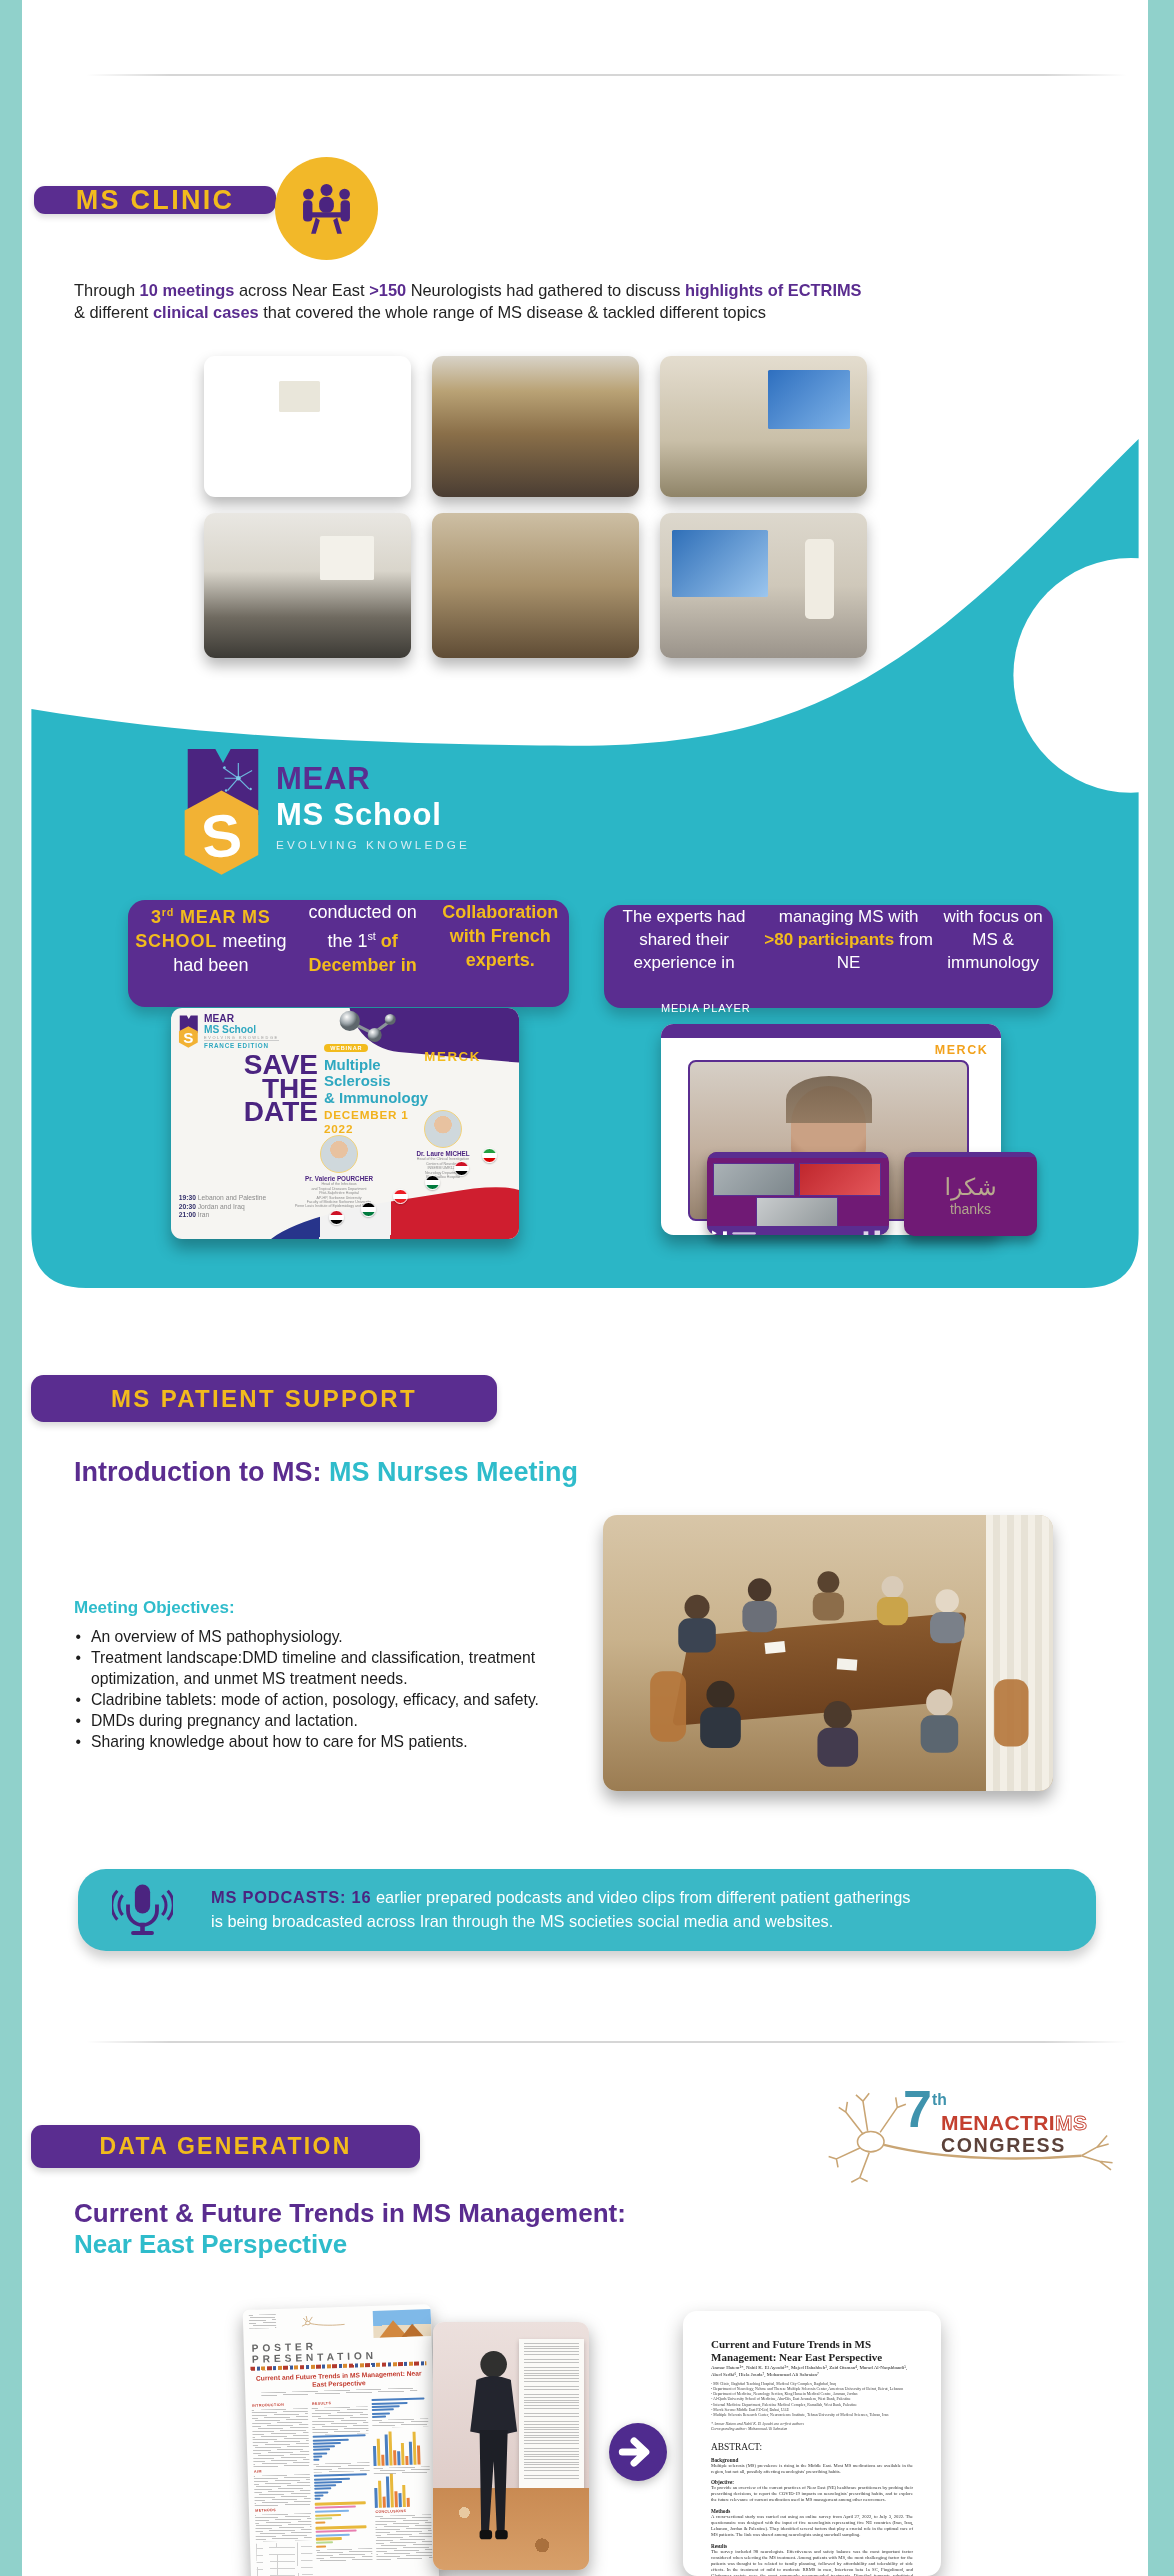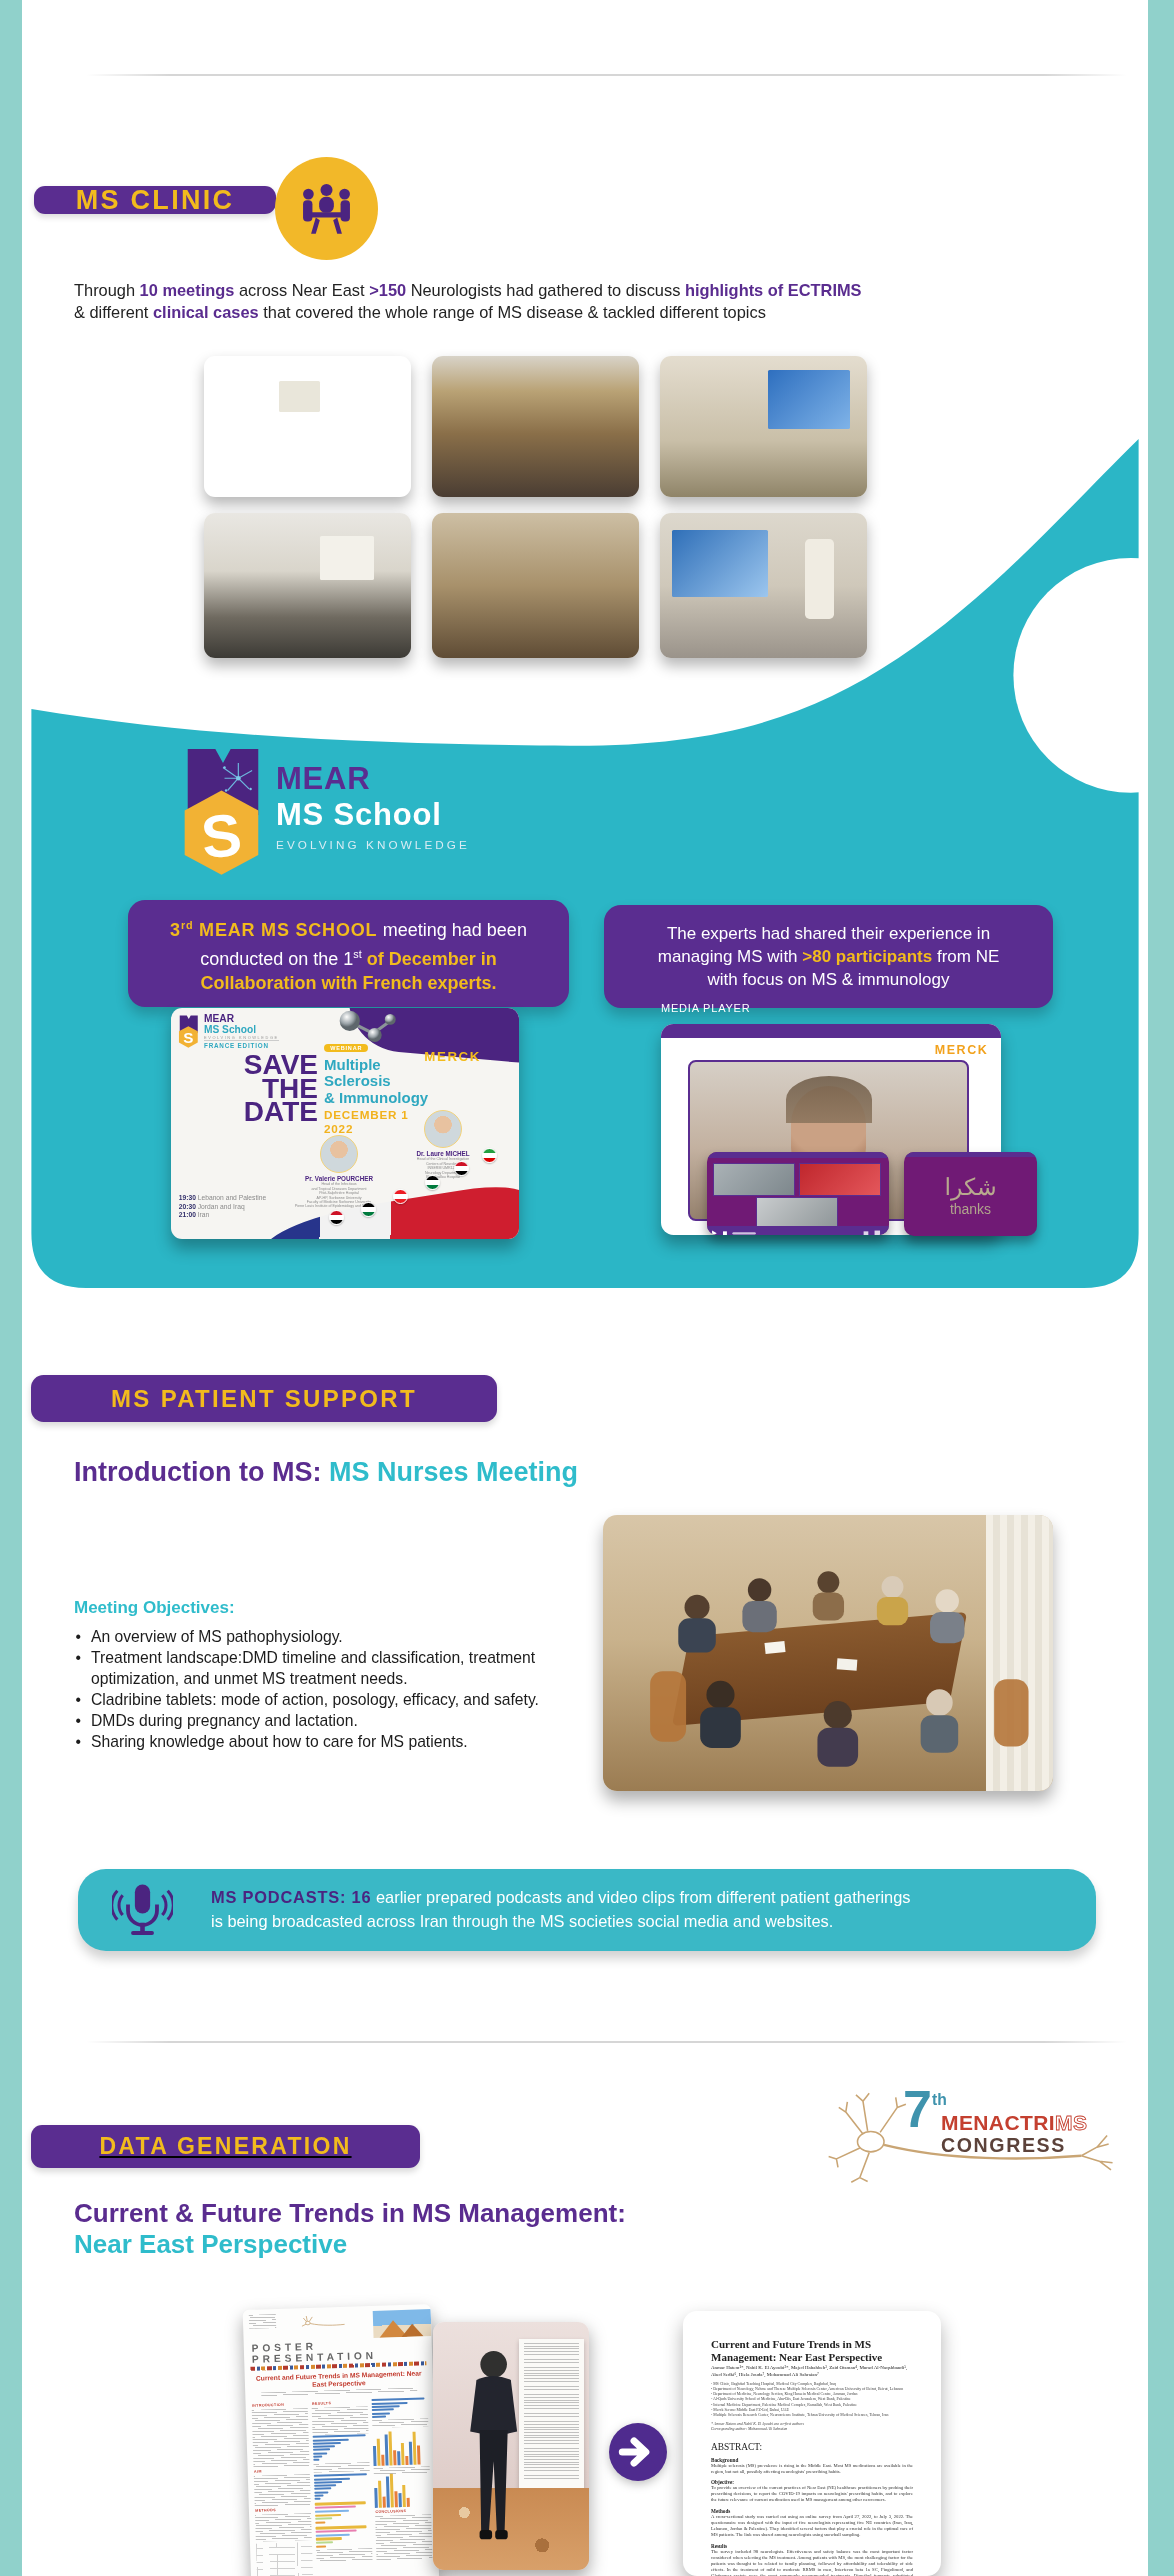--- a/index.html
+++ b/index.html
@@ -12,21 +12,21 @@
   .banner-text{color:#f2bb1d;font-weight:bold;letter-spacing:2.3px;}
   .clinic-circle{width:103px;height:103px;border-radius:50%;background:#f2b829;display:flex;align-items:center;justify-content:center;}
   .intro{font-size:16.4px;line-height:22px;color:#232323;}
   .intro b{color:#5a2c8f;}
   .photo{border-radius:11px;box-shadow:0 7.8px 14px rgba(0,0,0,0.28);overflow:hidden;}
   .photo .screen{position:absolute;border-radius:1.6px;}
   
   .logo-title1{color:#5a2d90;font-weight:bold;font-size:31px;letter-spacing:0.8px;}
   .logo-title2{color:#ffffff;font-weight:bold;font-size:31px;letter-spacing:0.8px;}
   .logo-tag{color:#d9ecf4;font-size:11.7px;letter-spacing:3.1px;}
-  .pbox{background:#5a2d90;border-radius:17px;box-shadow:0 7.8px 12.5px rgba(0,0,0,0.2);color:#fff;text-align:center;display:flex;flex-direction:column;justify-content:center;font-size:18px;line-height:24px;}
+  .pbox{background:#5a2d90;border-radius:17px;box-shadow:0 7.8px 12.5px rgba(0,0,0,0.2);color:#fff;text-align:center;display:flex;justify-content:center;font-size:18px;line-height:24px;}
   .pbox .yel{color:#f2bb1d;font-weight:bold;}
   .pbox .brand{color:#f2bb1d;font-weight:bold;letter-spacing:0.8px;}
   sup{font-size:60%;}
   
   .flyer{background:#f6f5f2;border-radius:11px;box-shadow:0 9.4px 15.7px rgba(0,0,0,0.3);overflow:hidden;}
   .flyer .corner{position:absolute;top:-30px;right:-23.5px;width:196px;height:78px;background:#4b2480;border-radius:0 0 0 55px;transform:rotate(5deg);}
   .flyer .merck{position:absolute;top:41px;right:38px;color:#f2bb1d;font-weight:bold;font-size:13.3px;letter-spacing:1.6px;}
   .flyer .save{color:#4b2480;font-weight:bold;font-size:28px;line-height:23.5px;text-align:right;}
   .flyer .topic{color:#2fa8c0;font-weight:bold;font-size:15px;line-height:16.4px;}
   .flyer .fdate{color:#f2b21d;font-weight:bold;font-size:11.7px;letter-spacing:0.8px;line-height:14px;}
@@ -380,21 +380,21 @@
         <path d="M66 20 a20 20 0 0 1 0 26" stroke="#4b2480" stroke-width="4" fill="none"></path>
         <path d="M73 14 a28 28 0 0 1 0 38" stroke="#4b2480" stroke-width="4" fill="none"></path>
       </svg>
     </div>
     <div class="abs ptext" style="left:133px;top:17px;width:861px;">
       <span class="pbold">MS PODCASTS: 16</span><span> earlier prepared podcasts and video clips from different patient gatherings</span><br>
       <span>is being broadcasted across Iran through the MS societies social media and websites.</span>
     </div>
   </div>
 
-  <div class="abs banner" style="left:31px;top:2125px;width:389px;height:43px;border-radius:11px;text-decoration:underline;">
+  <div class="abs banner" style="left:31px;top:2125px;width:389px;height:43px;border-radius:11px;">
     <span class="banner-text" style="font-size:23px;">DATA GENERATION</span>
   </div>
 
   <div class="abs" style="left:822px;top:2084px;width:305px;height:117px;">
     <svg class="abs" style="left:0;top:0;" width="305" height="117" viewBox="0 0 390 150" fill="none" stroke="#c9a574">
       <ellipse cx="62" cy="74" rx="17" ry="13" stroke-width="2"></ellipse>
       <path stroke-width="2" d="M52 64 L30 36 M30 36 l-9 -6 M30 36 l2 -13 M58 60 L52 22 M52 22 l-9 -8 M52 22 l8 -10 M74 62 L96 30 M96 30 l11 -4 M96 30 l-2 -13 M48 82 L18 96 M18 96 l-10 -3 M18 96 l2 11 M60 88 L48 120 M48 120 l-11 6 M48 120 l10 5"></path>
       <path stroke-width="3" d="M79 78 C 160 98 260 98 332 92"></path>
       <path stroke-width="2" d="M332 92 l20 -11 M352 81 l13 -15 M352 81 l15 -4 M332 92 l23 7 M355 99 l15 11 M355 99 l17 2"></path>
     </svg>

